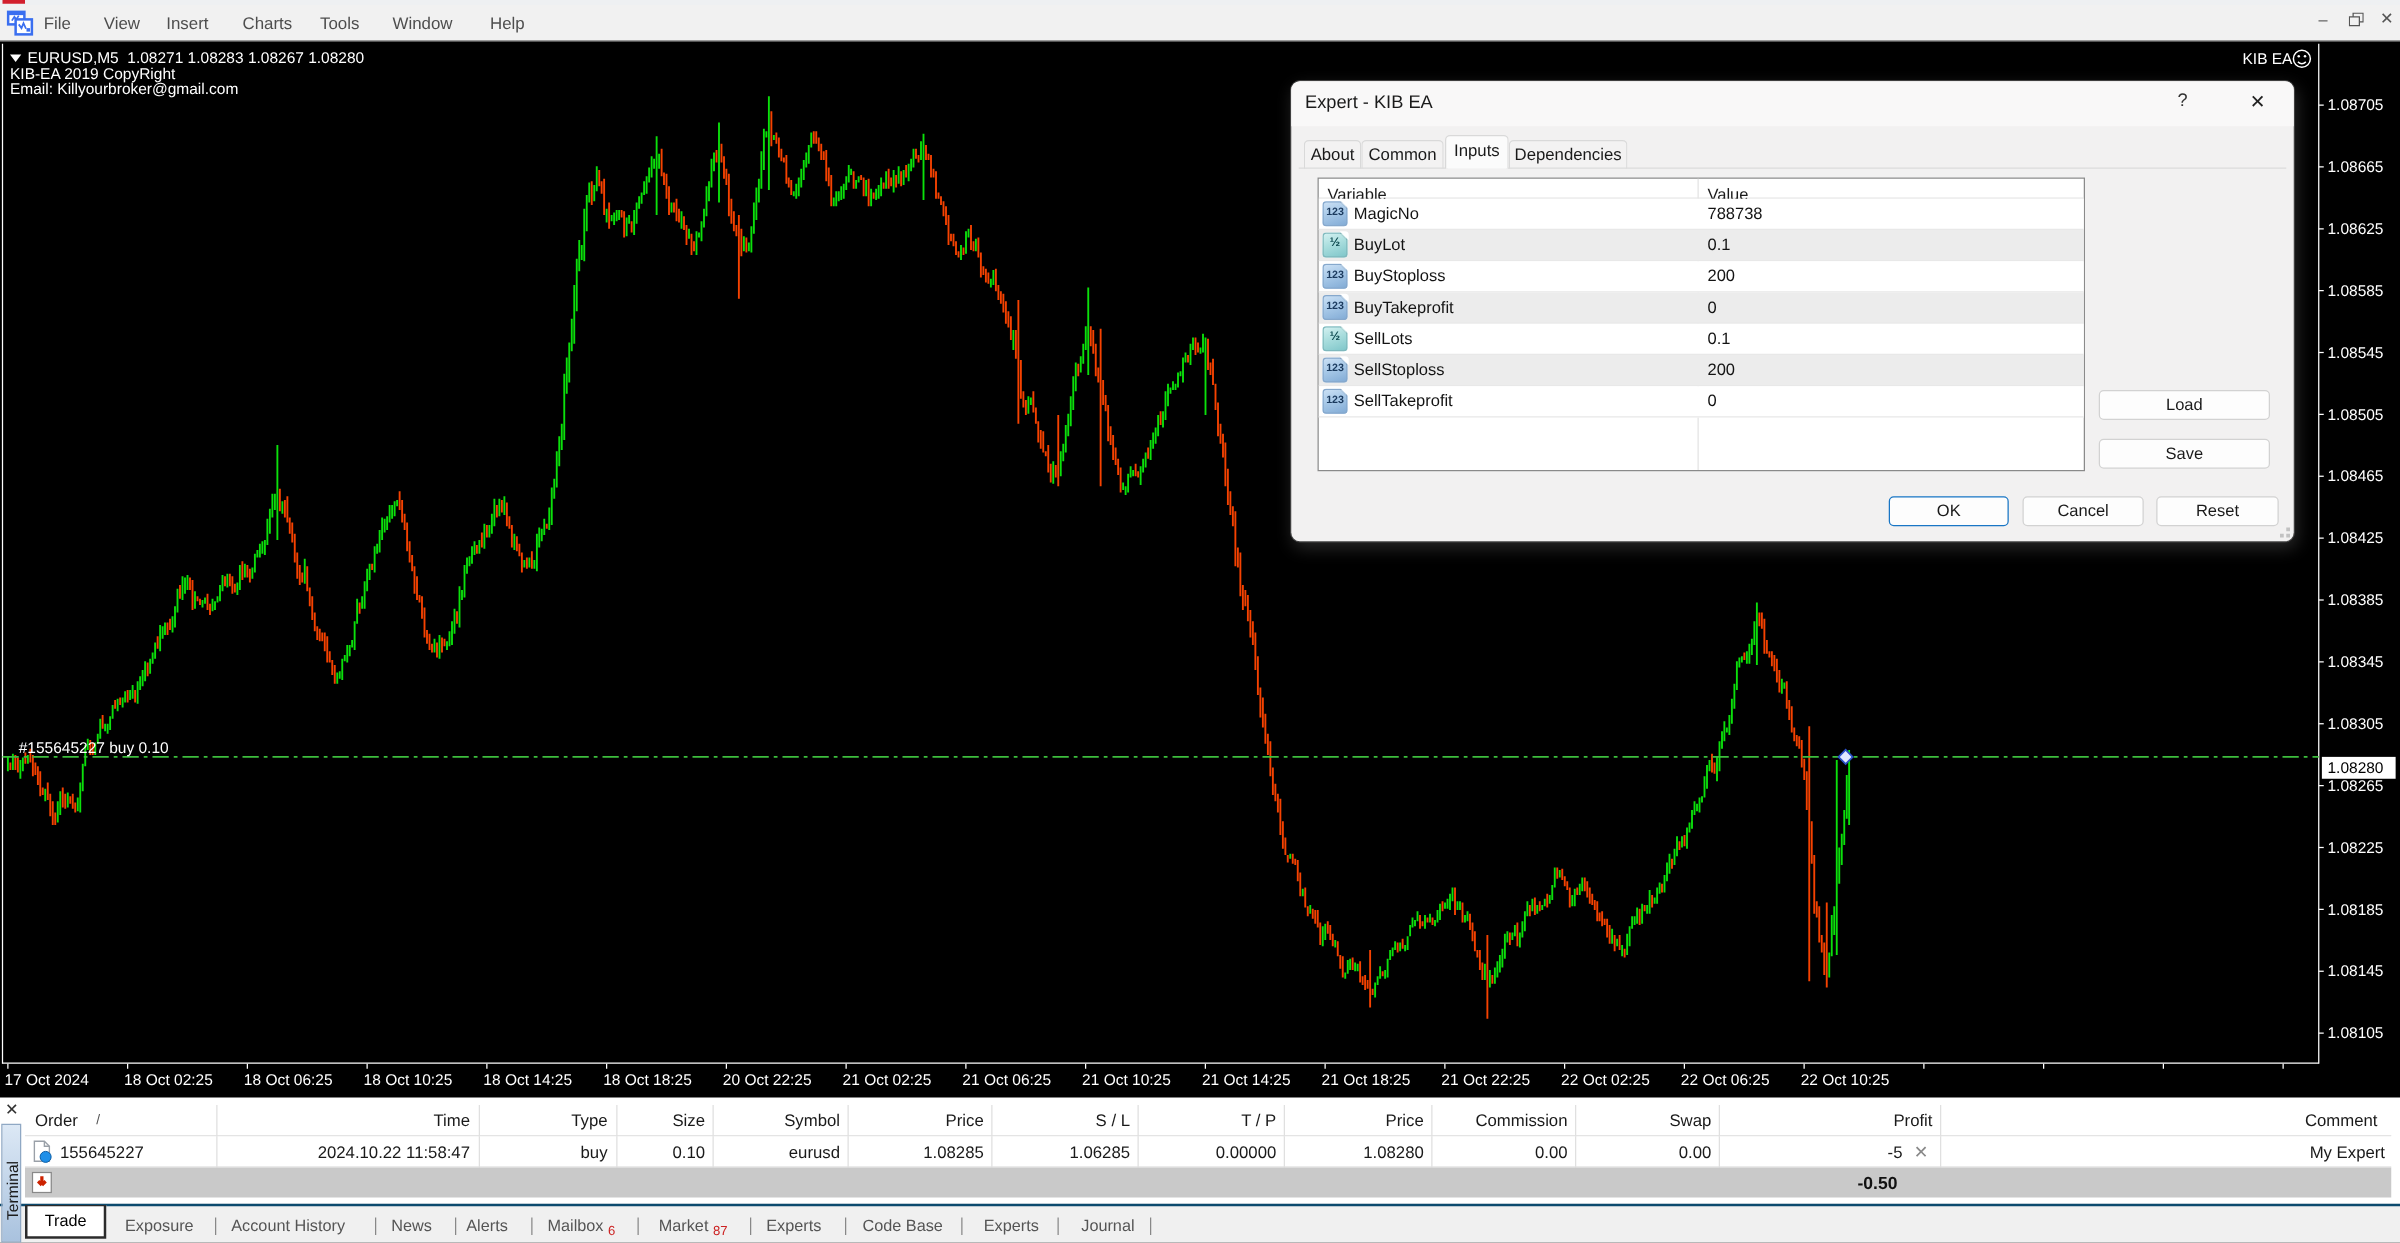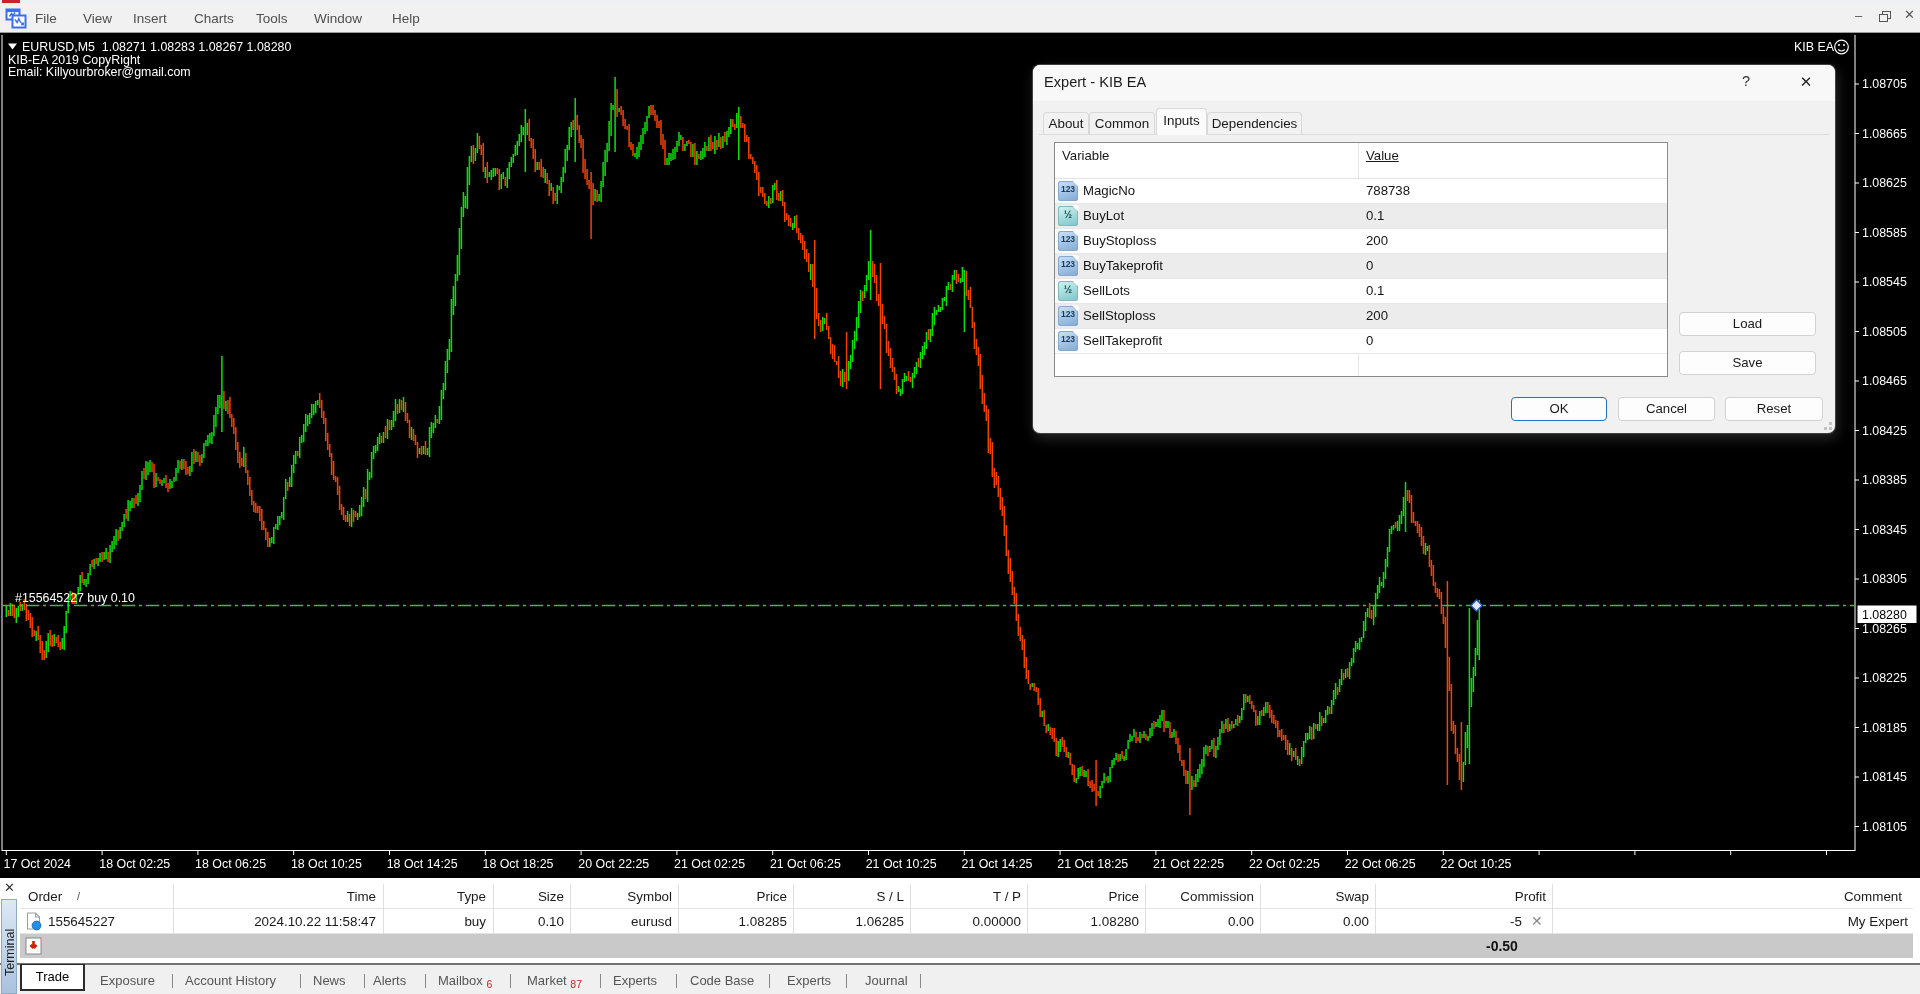--- a/index.html
+++ b/index.html
@@ -26,21 +26,21 @@
 #term-side svg { position:absolute; left:0; top:0; }
 #tbl { position:absolute; left:20px; top:6px; width:1893px;text-decoration:underline; }
 .hrow { position:relative; height:25px; border-bottom:1px solid #e4e4e4; }
 .cell { position:absolute; top:0; height:25px; line-height:25px; font-size:13.4px; color:#1a1a1a;
   white-space:nowrap; }
 .cr { text-align:right; }
 .hsep { position:absolute; top:0; width:1px; height:25px; background:#e0e0e0; }
 #balrow { position:absolute; left:20px; top:56px; width:1893px; height:24px; background:#c9c9c9;
   font-size:14px; font-weight:bold; color:#111; line-height:24px; letter-spacing:0; word-spacing:2.5px; }
 #tabstrip { position:absolute; left:0; top:85px; width:1920px; height:31px; background:#f0f0f0;
-  border-top:2px solid #737373; }
+  border-top:2px solid #0c4a6e; }
 .ttab { position:absolute; top:8px; font-size:13px; color:#555; }
 .tsep { position:absolute; top:9px; width:1px; height:14px; background:#888; }
 #tradetab { position:absolute; left:20px; top:-1px; width:65px; height:27px; background:#fff;
   border:2px solid #2b2b2b; border-top-width:1px; font-size:13px; color:#000; text-align:center;
   line-height:24px; }
 .subnum { color:#cc2222; font-size:10.5px; vertical-align:-3px; }
 
 #dlg { position:absolute; left:1033px; top:65px; width:802px; height:368px; background:#f2f1f1;
   border-radius:7px; box-shadow:0 0 0 1px rgba(70,70,70,0.9), 2px 5px 14px rgba(150,150,150,0.28); }
 #dlg-title { position:absolute; left:0; top:0; width:100%; height:36px; background:#f9f8f8;
@@ -48,21 +48,21 @@
 #dlg-title .txt { position:absolute; left:11px; top:9px; font-size:14.6px; color:#1b1b1b; }
 #dlg-help { position:absolute; left:709px; top:8px; font-size:14.5px; color:#333; }
 #dlg-x { position:absolute; left:760px; top:4px; width:26px; height:26px; font-size:15px;
   color:#222; text-align:center; line-height:26px; }
 .dtab { position:absolute; background:#f3f2f2; border:1px solid #d9d9d9; border-bottom:none;
   border-radius:4px 4px 0 0; font-size:13.4px; color:#1a1a1a; text-align:center; }
 .dtab.on { background:#fbfbfb; z-index:3;text-align:center; }
 #tabline { position:absolute; left:6px; top:69px; width:790px; height:1px; background:#dcdcdc; }
 #vtable { position:absolute; left:21px; top:77px; width:614px; height:235px; background:#fff;
   border:1px solid #8a8a8a; }
-#vhead { position:relative; height:36px; border-bottom:1px solid #e3e3e3; }
+#vhead { position:relative; height:16px; border-bottom:1px solid #e3e3e3; }
 #vhead .h1 { position:absolute; left:7px; top:5px; font-size:13.2px; color:#1a1a1a; }
 #vhead .h2 { position:absolute; left:311px; top:5px; font-size:13.2px; color:#1a1a1a;text-decoration:underline; }
 #vcol { position:absolute; left:303px; top:0; width:1px; height:233px; background:#e3e3e3; }
 .vrow { position:relative; height:25px; border-bottom:1px solid #e8e8e8; background:#fff; }
 .vrow.shade { background:#ececec; }
 .vname { position:absolute; left:0; top:0; height:25px; }
 .vtext { position:absolute; left:28px; top:4px; font-size:13.2px; color:#141414; white-space:nowrap; }
 .vval { position:absolute; left:311px; top:4px; font-size:13.2px; color:#141414; }
 .vicon { position:absolute; left:3px; top:2px; width:20px; height:20px; border-radius:3px;
   font-size:8.5px; font-weight:bold; text-align:center; line-height:17px; }

